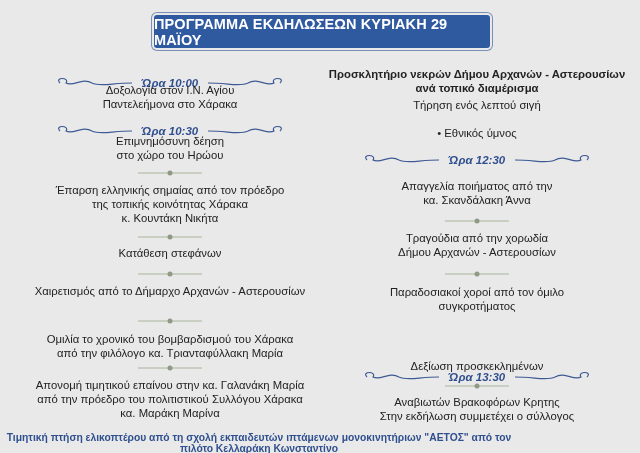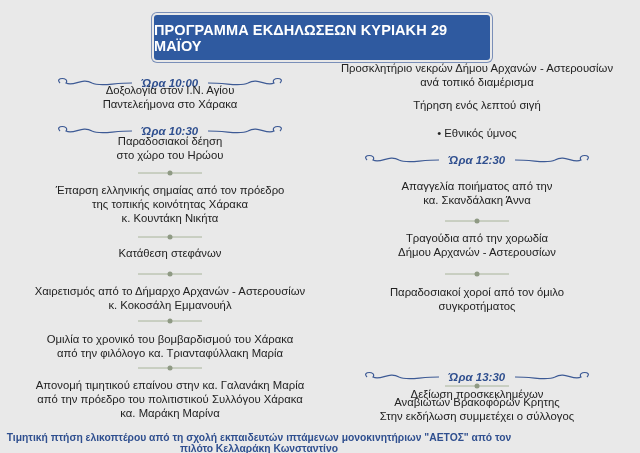--- a/index.html
+++ b/index.html
@@ -4,21 +4,21 @@
 <style>
   html, body { margin:0; padding:0; }
   body {
     width:640px; height:453px; overflow:hidden;
     background:#e9e9e9;
     font-family:"Liberation Sans", sans-serif;
     color:#222;
     position:relative;
   }
   .title-banner {
-    position:absolute; left:154px; top:15px; width:336px; height:45px;
+    position:absolute; left:154px; top:15px; width:336px; height:33px;
     background:#2f5aa0;
     border-radius:3px;
     box-shadow:0 0 0 2px #e9e9e9, 0 0 0 3px #7a8fb8;
     display:flex; align-items:center; justify-content:center;
     color:#fff; font-weight:bold; font-size:14.5px; letter-spacing:0.1px;
   }
   .col { position:absolute; top:55px; width:300px; text-align:center; }
   .col.left { left:20px; }
   .col.right { left:327px; }
   .hour {
@@ -53,21 +53,21 @@
     <div>Δοξολογία στον Ι.Ν. Αγίου</div>
     <div>Παντελεήμονα στο Χάρακα</div>
   </div>
   <div class="abs hour" style="top:68px;">
     <svg width="300" height="16">
       <path d="M40 8 c-6 -6 10 -6 6 0 c8 4 16 -6 26 0 c8 4 20 0 40 0 M188 8 c20 0 32 4 40 0 c10 -6 18 4 26 0 c-4 -6 12 -6 6 0" stroke="#3d5a95" stroke-width="1.2" fill="none"></path>
     </svg>
     <span class="hour-label">Ώρα 10:30</span>
   </div>
   <div class="abs item" style="top:79px;">
-    <div>Παραδοσιακοί δέηση</div>
+    <div>Επιμνημόσυνη δέηση</div>
     <div>στο χώρο του Ηρώου</div>
   </div>
   <div class="abs divider" style="top:113px;">
     <svg width="80" height="10">
         <line x1="8" y1="5" x2="72" y2="5" stroke="#a8b49a" stroke-width="1"></line>
         <circle cx="40" cy="5" r="2.5" fill="#8f9a84"></circle>
       </svg>
   </div>
   <div class="abs item" style="top:128px;">
     <div>Έπαρση ελληνικής σημαίας από τον πρόεδρο</div>
@@ -84,21 +84,20 @@
     <div>Κατάθεση στεφάνων</div>
   </div>
   <div class="abs divider" style="top:214px;">
     <svg width="80" height="10">
         <line x1="8" y1="5" x2="72" y2="5" stroke="#a8b49a" stroke-width="1"></line>
         <circle cx="40" cy="5" r="2.5" fill="#8f9a84"></circle>
       </svg>
   </div>
   <div class="abs item" style="top:229px;">
     <div>Χαιρετισμός από το Δήμαρχο Αρχανών - Αστερουσίων</div>
-    <div>κ. Κοκοσάλη Εμμανουήλ</div>
   </div>
   <div class="abs divider" style="top:261px;">
     <svg width="80" height="10">
         <line x1="8" y1="5" x2="72" y2="5" stroke="#a8b49a" stroke-width="1"></line>
         <circle cx="40" cy="5" r="2.5" fill="#8f9a84"></circle>
       </svg>
   </div>
   <div class="abs item" style="top:277px;">
     <div>Ομιλία το χρονικό του βομβαρδισμού του Χάρακα</div>
     <div>από την φιλόλογο κα. Τριανταφύλλακη Μαρία</div>
@@ -110,21 +109,21 @@
       </svg>
   </div>
   <div class="abs item" style="top:323px;">
     <div>Απονομή τιμητικού επαίνου στην κα. Γαλανάκη Μαρία</div>
     <div>από την πρόεδρο του πολιτιστικού Συλλόγου Χάρακα</div>
     <div>κα. Μαράκη Μαρίνα</div>
   </div>
 </div>
 
 <div class="col right" style="height:370px;">
-  <div class="abs item" style="top:6px;">
+  <div class="abs item" style="top:12px;font-weight:bold;">
     <div>Προσκλητήριο νεκρών Δήμου Αρχανών - Αστερουσίων</div>
     <div>ανά τοπικό διαμέρισμα</div>
   </div>
   <div class="abs item" style="top:43px;">
     <div>Τήρηση ενός λεπτού σιγή</div>
   </div>
   <div class="abs item" style="top:71px;">
     <div>• Εθνικός ύμνος</div>
   </div>
   <div class="abs hour" style="top:97px;">
@@ -156,21 +155,21 @@
   <div class="abs item" style="top:230px;">
     <div>Παραδοσιακοί χοροί από τον όμιλο</div>
     <div>συγκροτήματος</div>
   </div>
   <div class="abs hour" style="top:286px;margin-top:28px;">
     <svg width="300" height="16">
       <path d="M40 8 c-6 -6 10 -6 6 0 c8 4 16 -6 26 0 c8 4 20 0 40 0 M188 8 c20 0 32 4 40 0 c10 -6 18 4 26 0 c-4 -6 12 -6 6 0" stroke="#3d5a95" stroke-width="1.2" fill="none"></path>
     </svg>
     <span class="hour-label">Ώρα 13:30</span>
   </div>
-  <div class="abs item" style="top:304px;margin-top:28px;">
+  <div class="abs item" style="top:304px;">
     <div>Δεξίωση προσκεκλημένων</div>
   </div>
   <div class="abs divider" style="top:326px;">
     <svg width="80" height="10">
         <line x1="8" y1="5" x2="72" y2="5" stroke="#a8b49a" stroke-width="1"></line>
         <circle cx="40" cy="5" r="2.5" fill="#8f9a84"></circle>
       </svg>
   </div>
   <div class="abs item" style="top:340px;">
     <div>Αναβιωτών Βρακοφόρων Κρητης</div>

